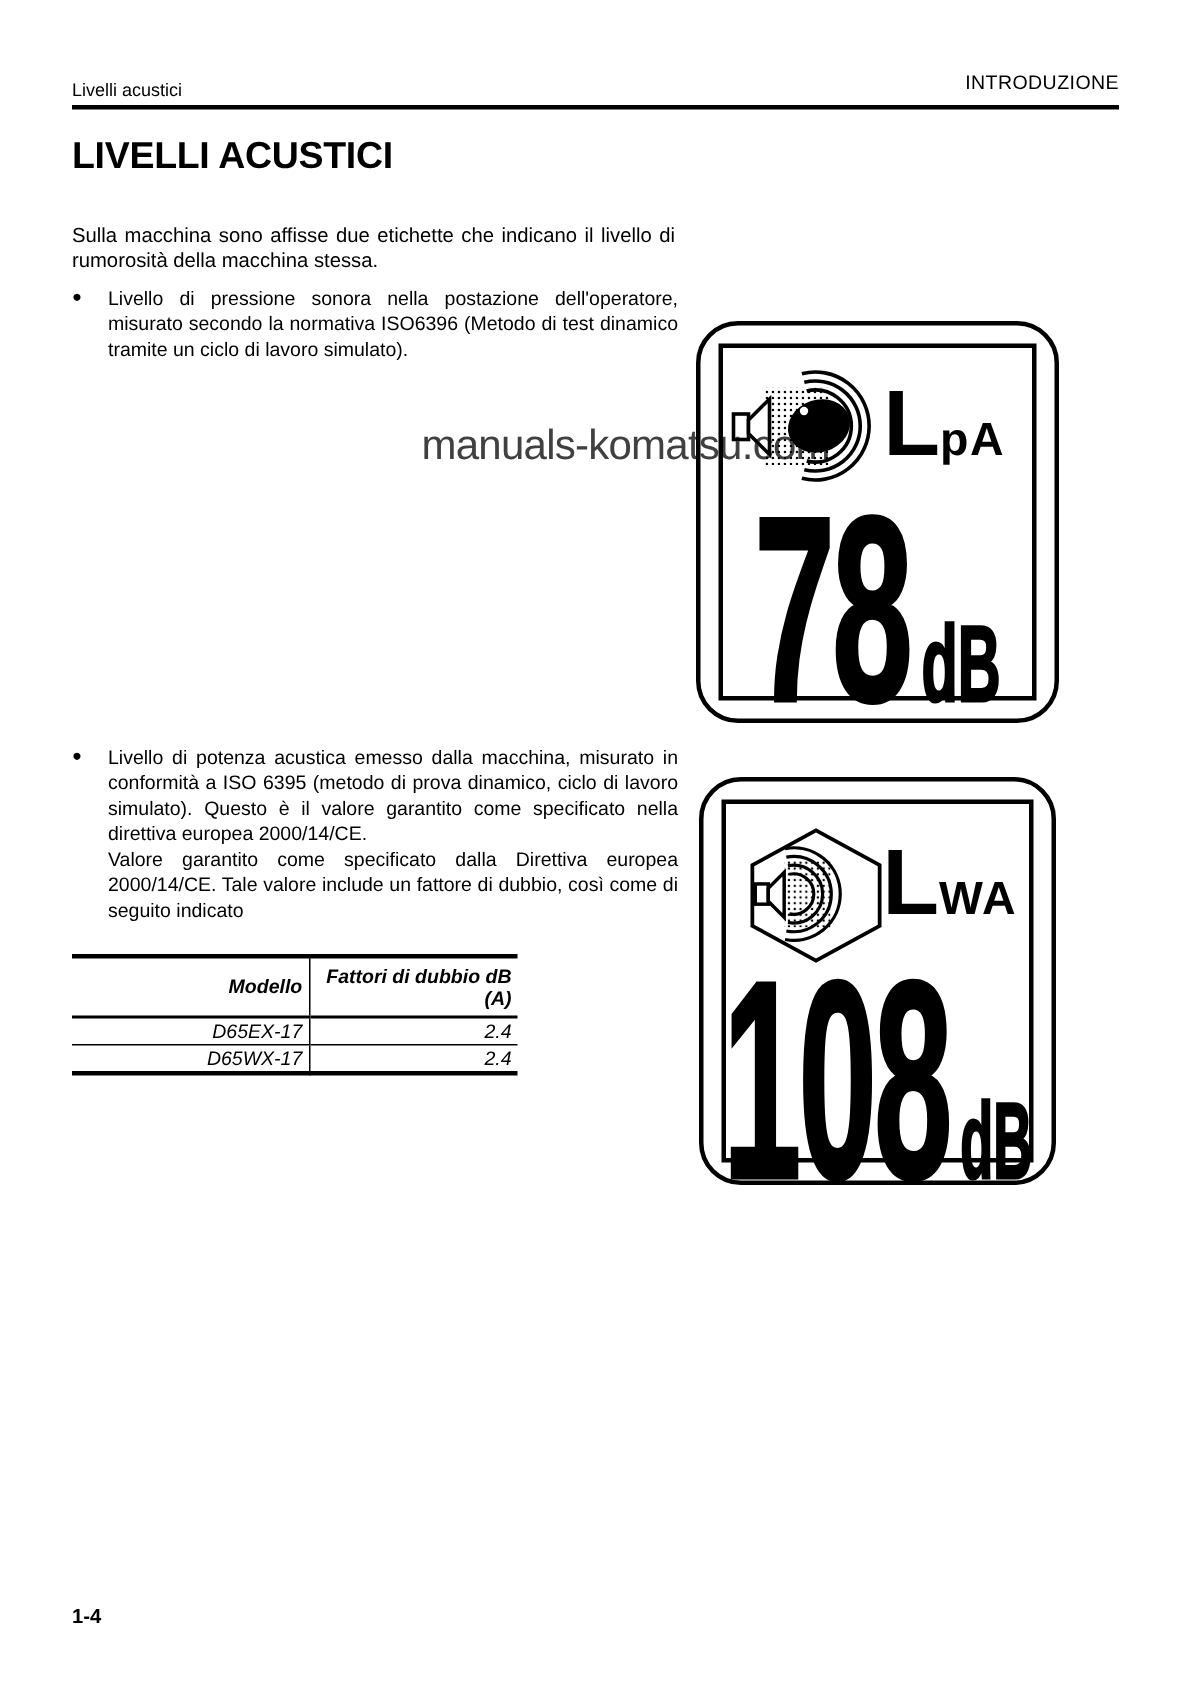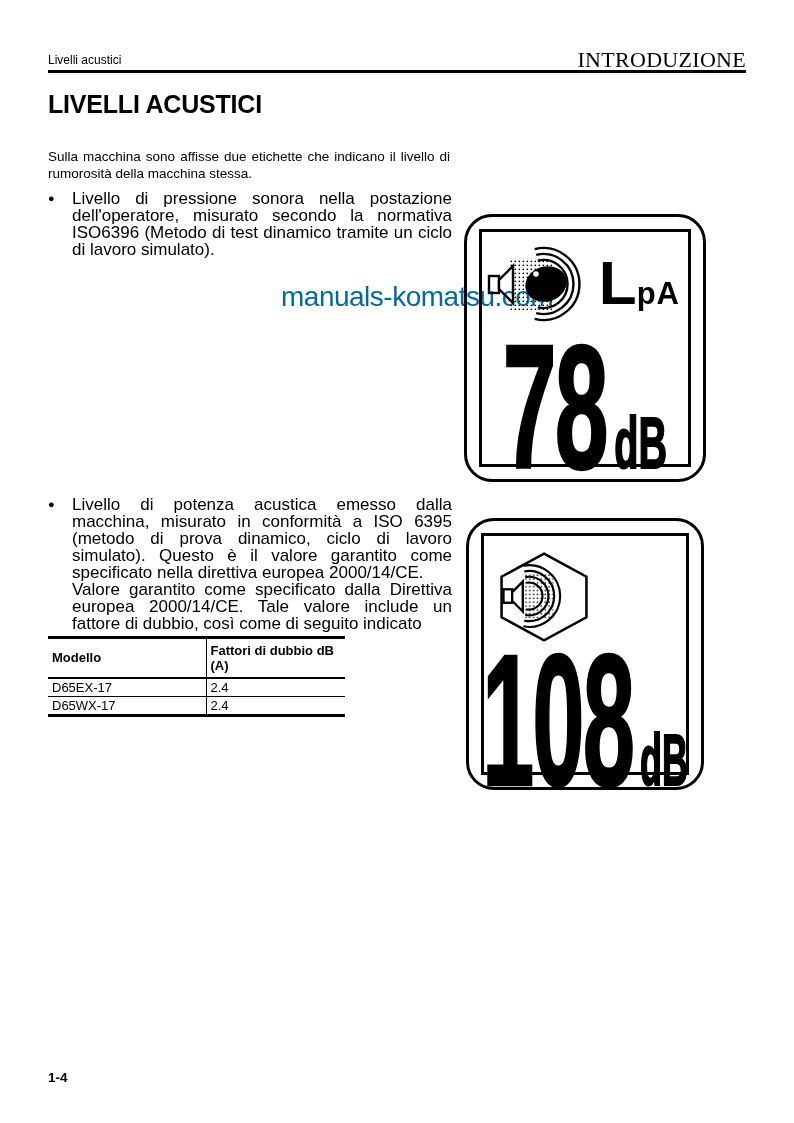--- a/index.html
+++ b/index.html
@@ -4,78 +4,78 @@
 <style>
   * { margin:0; padding:0; box-sizing:border-box; }
   html,body { background:#ffffff; }
   .page {
     position:relative; width:794px; height:1123px; background:#ffffff;
     font-family:"Liberation Sans","DejaVu Sans",sans-serif; color:#000;
     overflow:hidden; margin:0 auto;
   }
   
   .hdr-left  { position:absolute; left:48px; top:53px; font-size:12px; }
-  .hdr-right { position:absolute; right:48px; top:47px; font-size:22px; letter-spacing:.3px;font-family:Liberation Serif, serif; }
+  .hdr-right { position:absolute; right:48px; top:47px; font-size:13px; letter-spacing:.3px; }
   .hdr-rule  { position:absolute; left:48px; top:70px; width:698px; height:3px; background:#000; }
   
   .page-title { position:absolute; left:48px; top:90px; font-size:25px; font-weight:bold; letter-spacing:-.2px; }
   
   .intro {
     position:absolute; left:48px; top:148px; width:402px;
     font-size:13.5px; line-height:17px; text-align:justify;
   }
   .bullet { position:absolute; left:48px; width:404px; display:flex; }
   .bullet-1 { top:190px; }
   .bullet-2 { top:496px; }
   .bullet-marker { width:24px; flex:none; font-size:11px; line-height:17px; }
-  .bullet-text { width:380px; font-size:17px; line-height:17px; text-align:justify; }
+  .bullet-text { width:380px; font-size:13px; line-height:17px; text-align:justify; }
   .bullet-text p { margin:0; }
   
   .noise-label {
     position:absolute; border:3px solid #000; border-radius:28px;
     padding:12px; background:#fff;
   }
   .noise-label-1 { left:464px; top:214px; width:242px; height:268px; }
   .noise-label-2 { left:466px; top:518px; width:238px; height:272px; }
   .noise-inner { position:relative; width:100%; height:100%; border:3px solid #000; }
   .label-icon { position:absolute; }
   .icon-1 { left:4px;  top:4px;  width:108px; height:94px; }
   .icon-2 { left:6px;  top:14px; width:108px; height:94px; }
   .sym { position:absolute; white-space:nowrap; font-weight:bold; }
-  .sym-1 { right:8px; top:20px; }
+  .sym-1 { right:18px; top:20px; }
   .sym-2 { right:8px; top:22px; }
   .sym-main { font-size:62px; line-height:1; font-weight:bold; }
   .sym-sub  { font-size:31px; line-height:1; font-weight:bold; letter-spacing:1px; }
   .value-row {
     position:absolute; left:0; right:0; display:flex; justify-content:center;
     align-items:baseline; line-height:1; white-space:nowrap; font-weight:bold;
   }
   .value-row-1 { bottom:-31px; transform:scaleX(0.55); transform-origin:bottom center; }
   .value-row-2 { bottom:-42px; transform:scaleX(0.50); transform-origin:bottom center; }
   .big-value { letter-spacing:-0.02em; -webkit-text-stroke:2.5px #000; }
   .value-row-1 .big-value { font-size:176px; }
   .value-row-2 .big-value { font-size:188px; }
   .big-unit { font-size:72px; margin-left:14px; -webkit-text-stroke:2px #000; }
   
   .spec-table {
     position:absolute; left:48px; top:636px; width:297px;
     border-collapse:collapse; font-size:13px;
     border-top:3px solid #000; border-bottom:3px solid #000;
   }
-  .spec-table th, .spec-table td { text-align:left; vertical-align:middle; padding:0 4px; }
+  .spec-table th, .spec-table td { text-align:right; vertical-align:middle; padding:0 4px;font-style:italic; }
   .spec-table th { font-weight:bold; height:40px; border-bottom:2px solid #000; line-height:15px; }
   .spec-table td { height:19px; border-bottom:1px solid #000; }
   .spec-table tr.row-sep-thick td { border-bottom:2px solid #000; }
   .spec-table tr:last-child td { border-bottom:none; }
   .spec-table th + th, .spec-table td + td { border-left:1.5px solid #000;margin-top:22px; }
   .col-model { width:158px; } .col-factor { width:139px; }
   
   .watermark {
     position:absolute; left:281px; top:281px; z-index:50;
-    font-size:28px; letter-spacing:-.5px; color:#0369a1;
+    font-size:28px; letter-spacing:-.5px; color:#404040;
     mix-blend-mode:darken; white-space:nowrap; pointer-events:none;
   }
   
   .page-number { position:absolute; left:48px; top:1070px; font-size:13.5px; font-weight:bold; }
   svg { display:block; }
 </style>
 </head>
 <body>
 
 <div class="page">
@@ -146,20 +146,21 @@
           <path d="M 37.6 33.3 A 14 14 0 1 1 37.6 60.7"></path>
           <path d="M 36.6 27.4 A 20 20 0 1 1 36.6 66.6"></path>
           <path d="M 35.5 21.5 A 26 26 0 1 1 35.5 72.5"></path>
           <path d="M 34.6 15.6 A 32 32 0 1 1 34.6 78.4"></path>
         </g>
         <g fill="#fff" stroke="#000" stroke-width="2.4">
           <rect x="14" y="40" width="9" height="14"></rect>
           <path d="M23 43 L34 32 L34 63 L23 52 Z"></path>
         </g>
       </svg>
+      <span class="sym sym-2"><span class="sym-main">L</span><span class="sym-sub">WA</span></span>
       <div class="value-row value-row-2">
         <span class="big-value">108</span>
         <span class="big-unit">dB</span>
       </div>
     </div>
   </div>
 
   <table class="spec-table">
     <colgroup>
         <col class="col-model">

